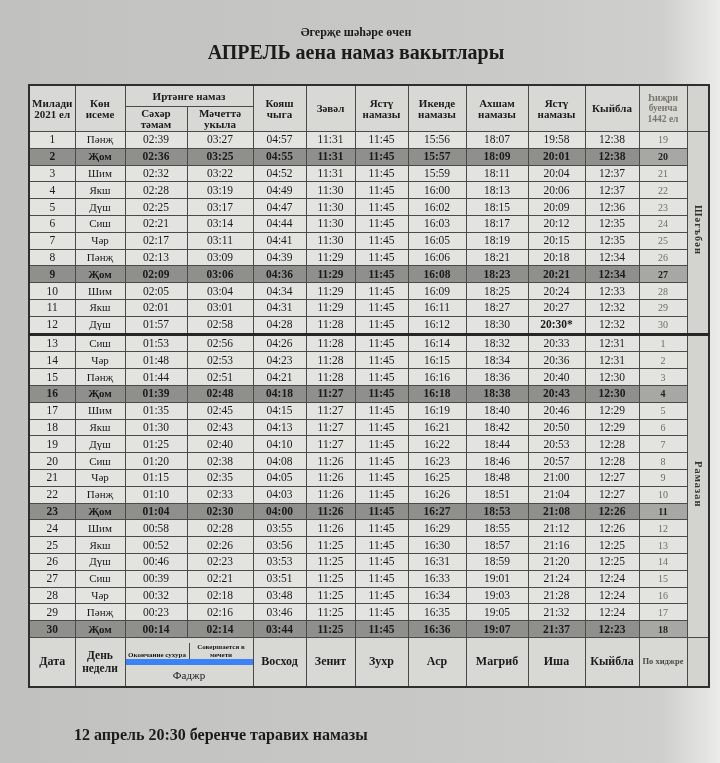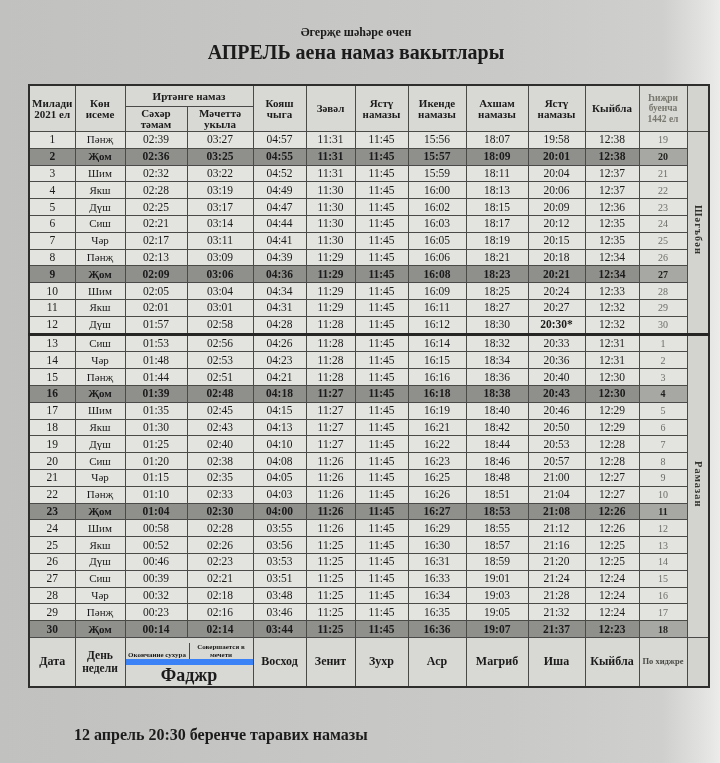--- a/index.html
+++ b/index.html
@@ -45,21 +45,21 @@
     font-size:10.5px;font-weight:bold;color:#33332f;
     letter-spacing:1px;white-space:nowrap;
     display:inline-block;line-height:20px;
   }
   tfoot td{background:#d8d8d4;font-weight:bold;font-size:12px;height:44px;border-top:2px solid #2e2e2c;}
   tfoot td.two-line{font-size:11.5px;line-height:13px;}
   tfoot td.fajr-cell{padding:0;vertical-align:top;}
   .fajr-top{display:flex;height:21px;border-bottom:6px solid #3b82f6;align-items:flex-end;}
   .fajr-top div{flex:1;font-size:7px;line-height:8px;font-weight:bold;display:flex;align-items:center;justify-content:center;padding:0 2px;}
   .fajr-top div:last-child{border-left:1px solid #4a4a48;}
-  .fajr-bottom{height:21px;font-size:18px;font-weight:bold;display:flex;align-items:center;justify-content:center;text-align:right;}
+  .fajr-bottom{height:21px;font-size:11px;font-weight:normal;display:flex;align-items:center;justify-content:center;text-align:right;}
   tfoot td.by-hijra{font-size:8.5px;line-height:9.5px;color:#4a4a46;}
   tfoot td.strip-foot{background:#d3d3cf;}
   .note{position:absolute;left:74px;top:726px;font-size:16px;font-weight:bold;}
 </style>
 </head>
 <body>
 
 <div class="title">
   <div class="t1">Әгерҗе шәһәре өчен</div>
   <div class="t2">АПРЕЛЬ аена намаз вакытлары</div>

